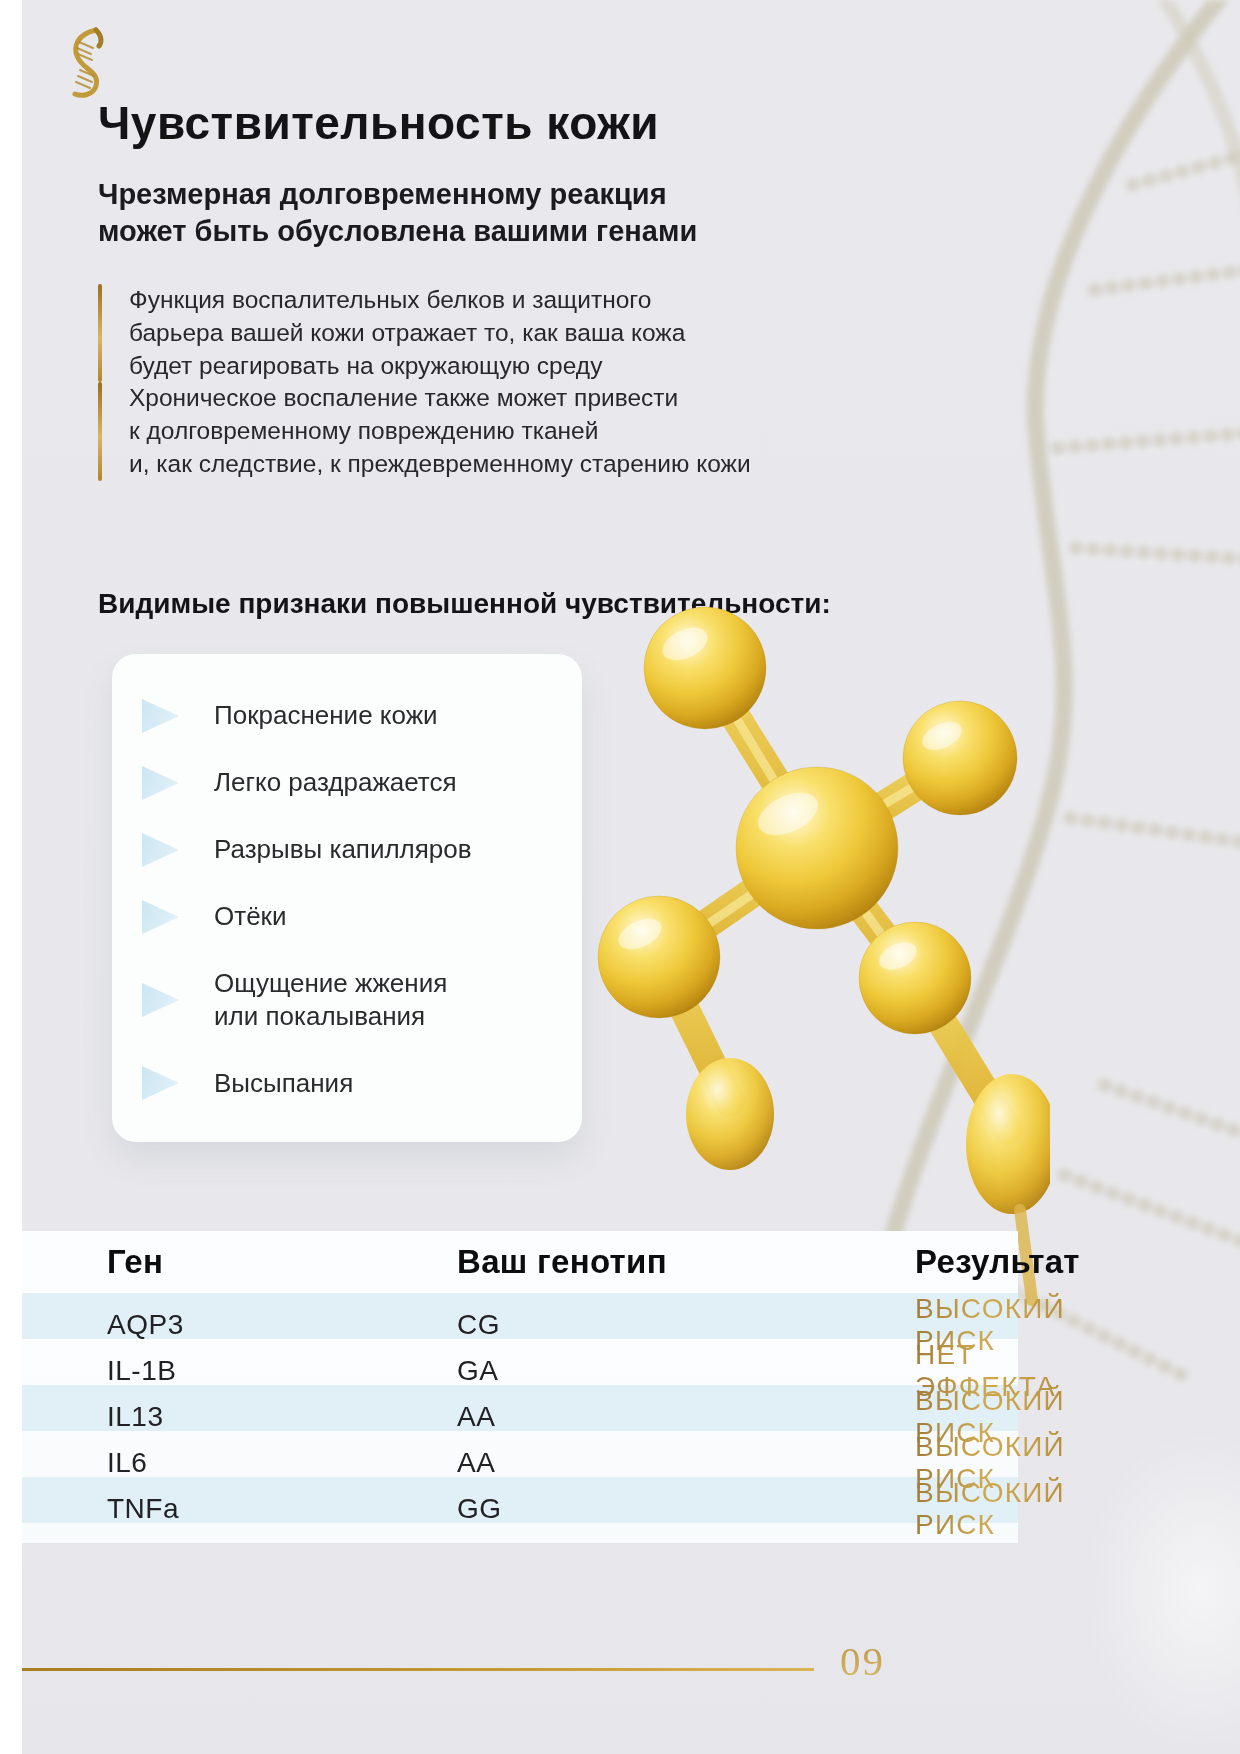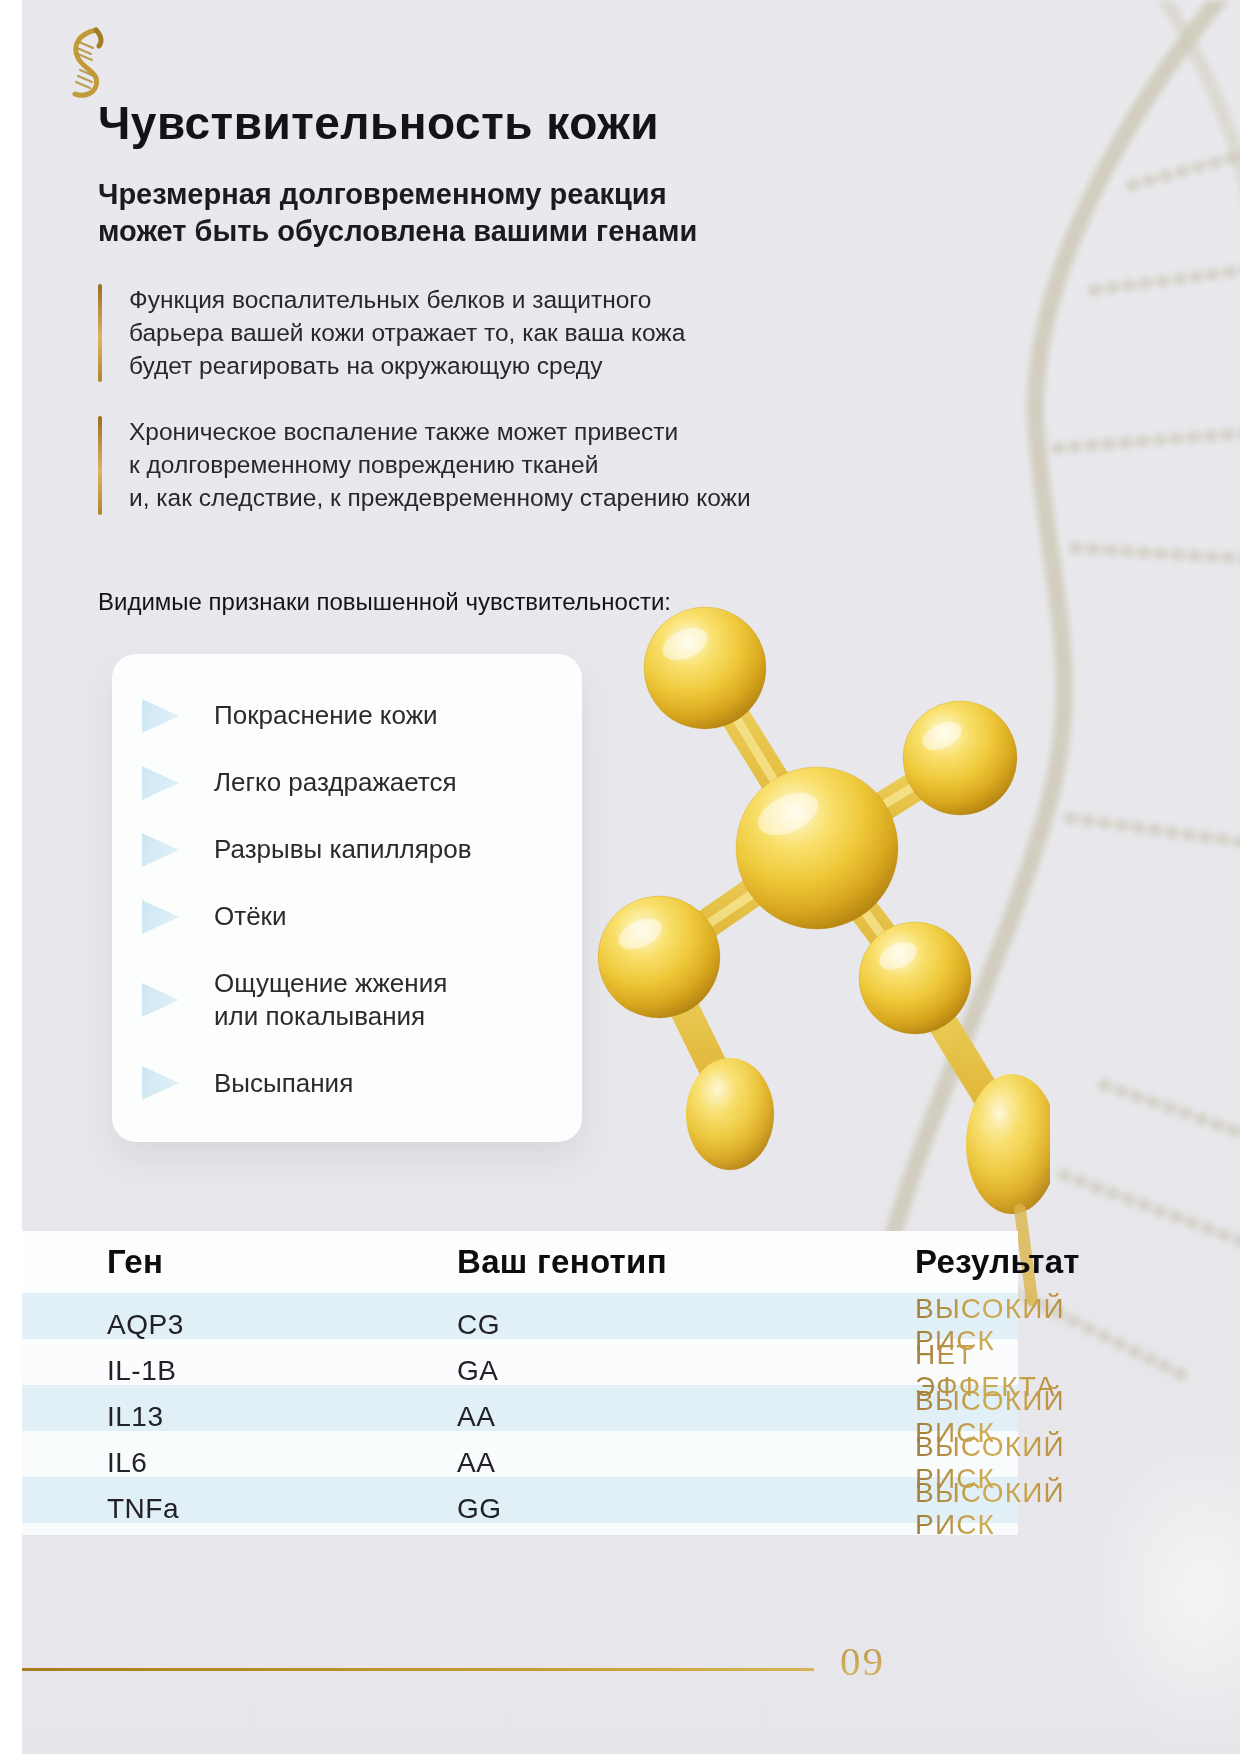--- a/index.html
+++ b/index.html
@@ -14,41 +14,41 @@
   
   .dna-bg { position:absolute; top:0; right:0; width:430px; height:1500px; filter:blur(3px); opacity:.55; }
   .glow { position:absolute; left:1060px; top:1430px; width:240px; height:320px;
     background:radial-gradient(closest-side, rgba(255,255,255,.55), rgba(255,255,255,0)); }
   
   .logo { position:absolute; left:44px; top:26px; width:42px; height:74px; }
   
   .title { position:absolute; left:76px; top:96px; font-size:46px; font-weight:bold; letter-spacing:.5px; color:#141417; }
   .subtitle { position:absolute; left:76px; top:176px; font-size:29px; font-weight:bold; color:#1b1b1f; line-height:1.26; white-space:pre-line; }
   
-  .points { position:absolute; left:76px; top:284px; display:flex; flex-direction:column; gap:34px; }
+  .points { position:absolute; left:76px; top:284px; display:flex; flex-direction:column; }
   .point { display:flex; gap:27px; }
   .point .bar { width:4px; border-radius:2px; align-self:stretch;
     background:linear-gradient(180deg,#9a6f22 0%,#d9b565 55%,#b3862f 100%); }
   .point .ptext { font-size:24.5px; color:#28282c; line-height:1.34; white-space:pre-line; }
   
-  .signs-heading { position:absolute; left:76px; top:588px; font-size:24px; font-weight:normal; color:#141417; }
+  .signs-heading { position:absolute; left:76px; top:588px; font-size:28px; font-weight:bold; color:#141417; }
   .card { position:absolute; left:90px; top:654px; width:470px; height:488px;
     background:#fcfdfd; border-radius:24px; box-shadow:0 16px 34px rgba(70,80,100,.10);
     box-sizing:border-box; padding:45px 20px 0 30px;
     display:flex; flex-direction:column; gap:33px; }
   .sign { display:flex; align-items:center; gap:35px; }
   .tri { width:37px; height:34px; flex:none;
     background:linear-gradient(110deg,#cde6f2 0%,#e3f2f9 100%);
     clip-path:polygon(0 0,100% 50%,0 100%); }
   .stext { font-size:26px; color:#2b2b2e; line-height:1.27; white-space:pre-line; }
   
   .molecule { position:absolute; left:558px; top:582px; width:470px; height:730px; }
   
   .table-band { position:absolute; left:0; top:1231px; width:996px;
-    background:linear-gradient(180deg,#fcfdfe 0%,#f8fbfc 100%); padding-bottom:12px; }
+    background:linear-gradient(180deg,#fcfdfe 0%,#f8fbfc 100%); padding-bottom:20px; }
   .thead, .trow { display:grid; grid-template-columns:350px 458px 1fr; padding-left:85px; align-items:center; }
   .thead { height:62px; font-size:33px; font-weight:bold; color:#0d0d10; letter-spacing:.3px; }
   .trow { height:46px; font-size:28px; color:#222226; letter-spacing:.5px; }
   .trow.stripe { background:#e1eff6; }
   .gold-text {
     background:linear-gradient(90deg,#a27c38 0%,#cfa94f 45%,#c89f49 75%,#b78f3e 100%);
     -webkit-background-clip:text; background-clip:text; color:transparent;
     letter-spacing:1.2px;
   }
   

